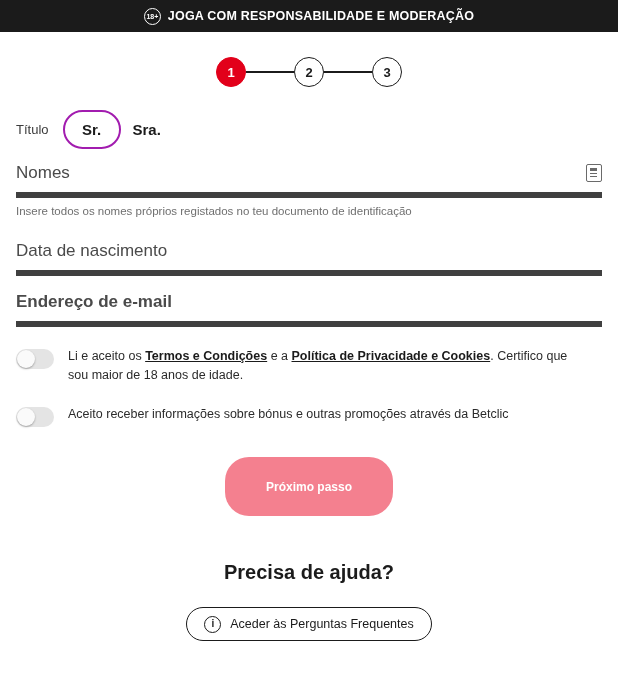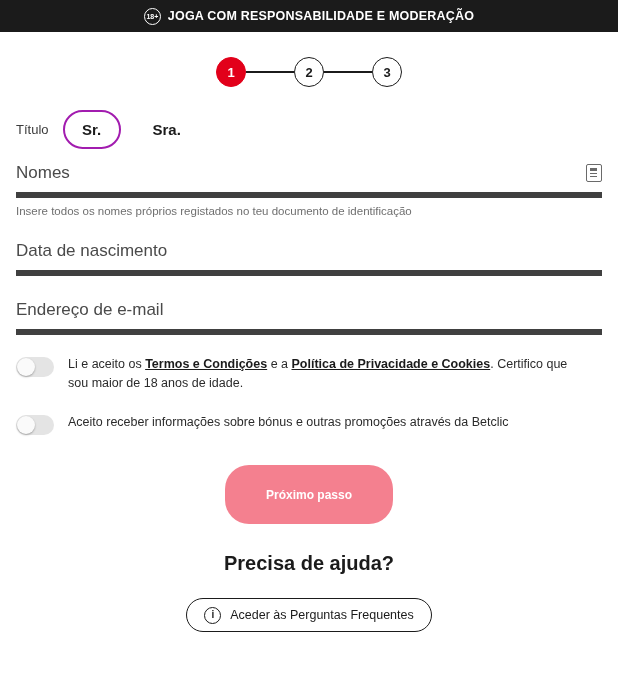--- a/index.html
+++ b/index.html
@@ -102,21 +102,21 @@
     padding: 9px 0;
     width: 58px;
     text-align: center;
   }
   .title-option.selected {
     border: 2px solid #a21caf;
     border-radius: 22px;
     box-sizing: border-box;
   }
   .title-option.plain {
-    margin-left: 32px;
+    margin-left: 12px;
     width: auto;
   }
 
   .field {
     margin-top: 14px;
   }
   .field-line {
     display: flex;
     align-items: flex-end;
     justify-content: space-between;
@@ -214,21 +214,21 @@
     font-size: 12px;
     font-weight: bold;
     font-family: "Liberation Sans", sans-serif;
     cursor: default;
   }
 
   .help-title {
     text-align: center;
     font-size: 20px;
     font-weight: bold;
-    margin-top: 28px;
+    margin-top: 45px;
     color: #1b1b1b;
   }
 
   .faq-wrap {
     display: flex;
     justify-content: center;
     margin-top: 23px;
   }
   .faq-btn {
     border: 1px solid #1b1b1b;
@@ -287,21 +287,21 @@
     <div class="field-hint">Insere todos os nomes próprios registados no teu documento de identificação</div>
   </div>
 
 
   <div class="field" style="margin-top:24px;">
     <div class="field-line">
       <span class="field-label">Data de nascimento</span>
     </div>
   </div>
 
-  <div class="field" style="margin-top:24px;">
+  <div class="field" style="margin-top:16px;font-weight:bold;">
     <div class="field-line">
       <span class="field-label">Endereço de e-mail</span>
     </div>
   </div>
 
   <div class="toggle-row">
     <div class="toggle">
       <div class="knob"></div>
     </div>
     <div class="toggle-text">

